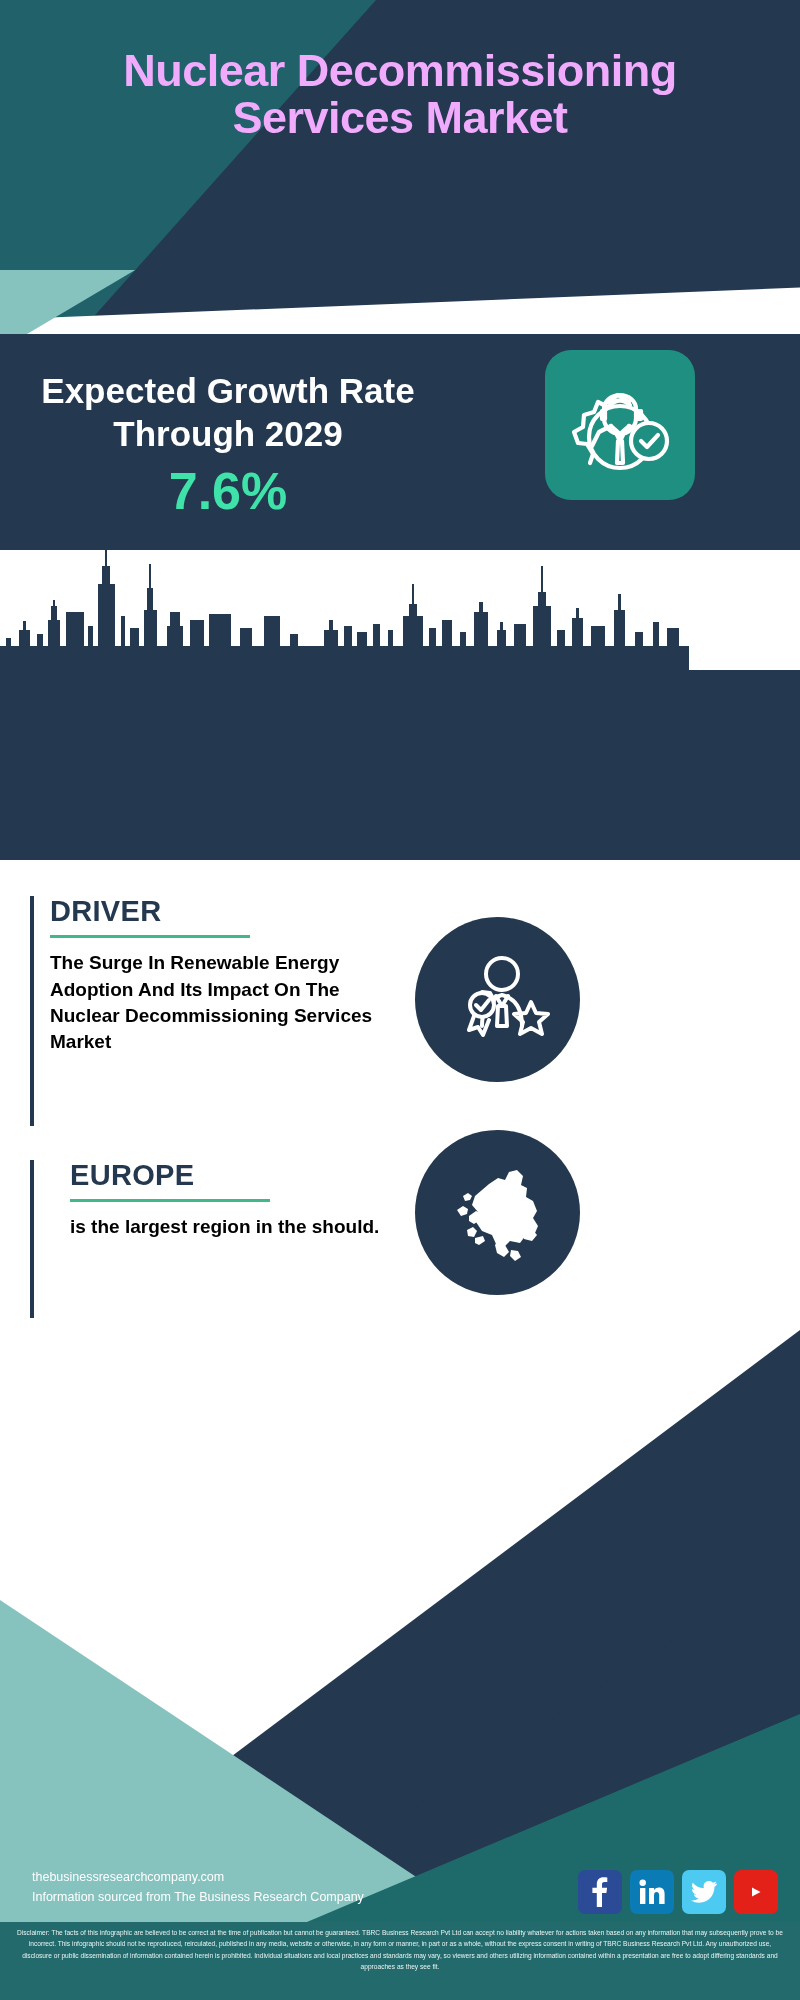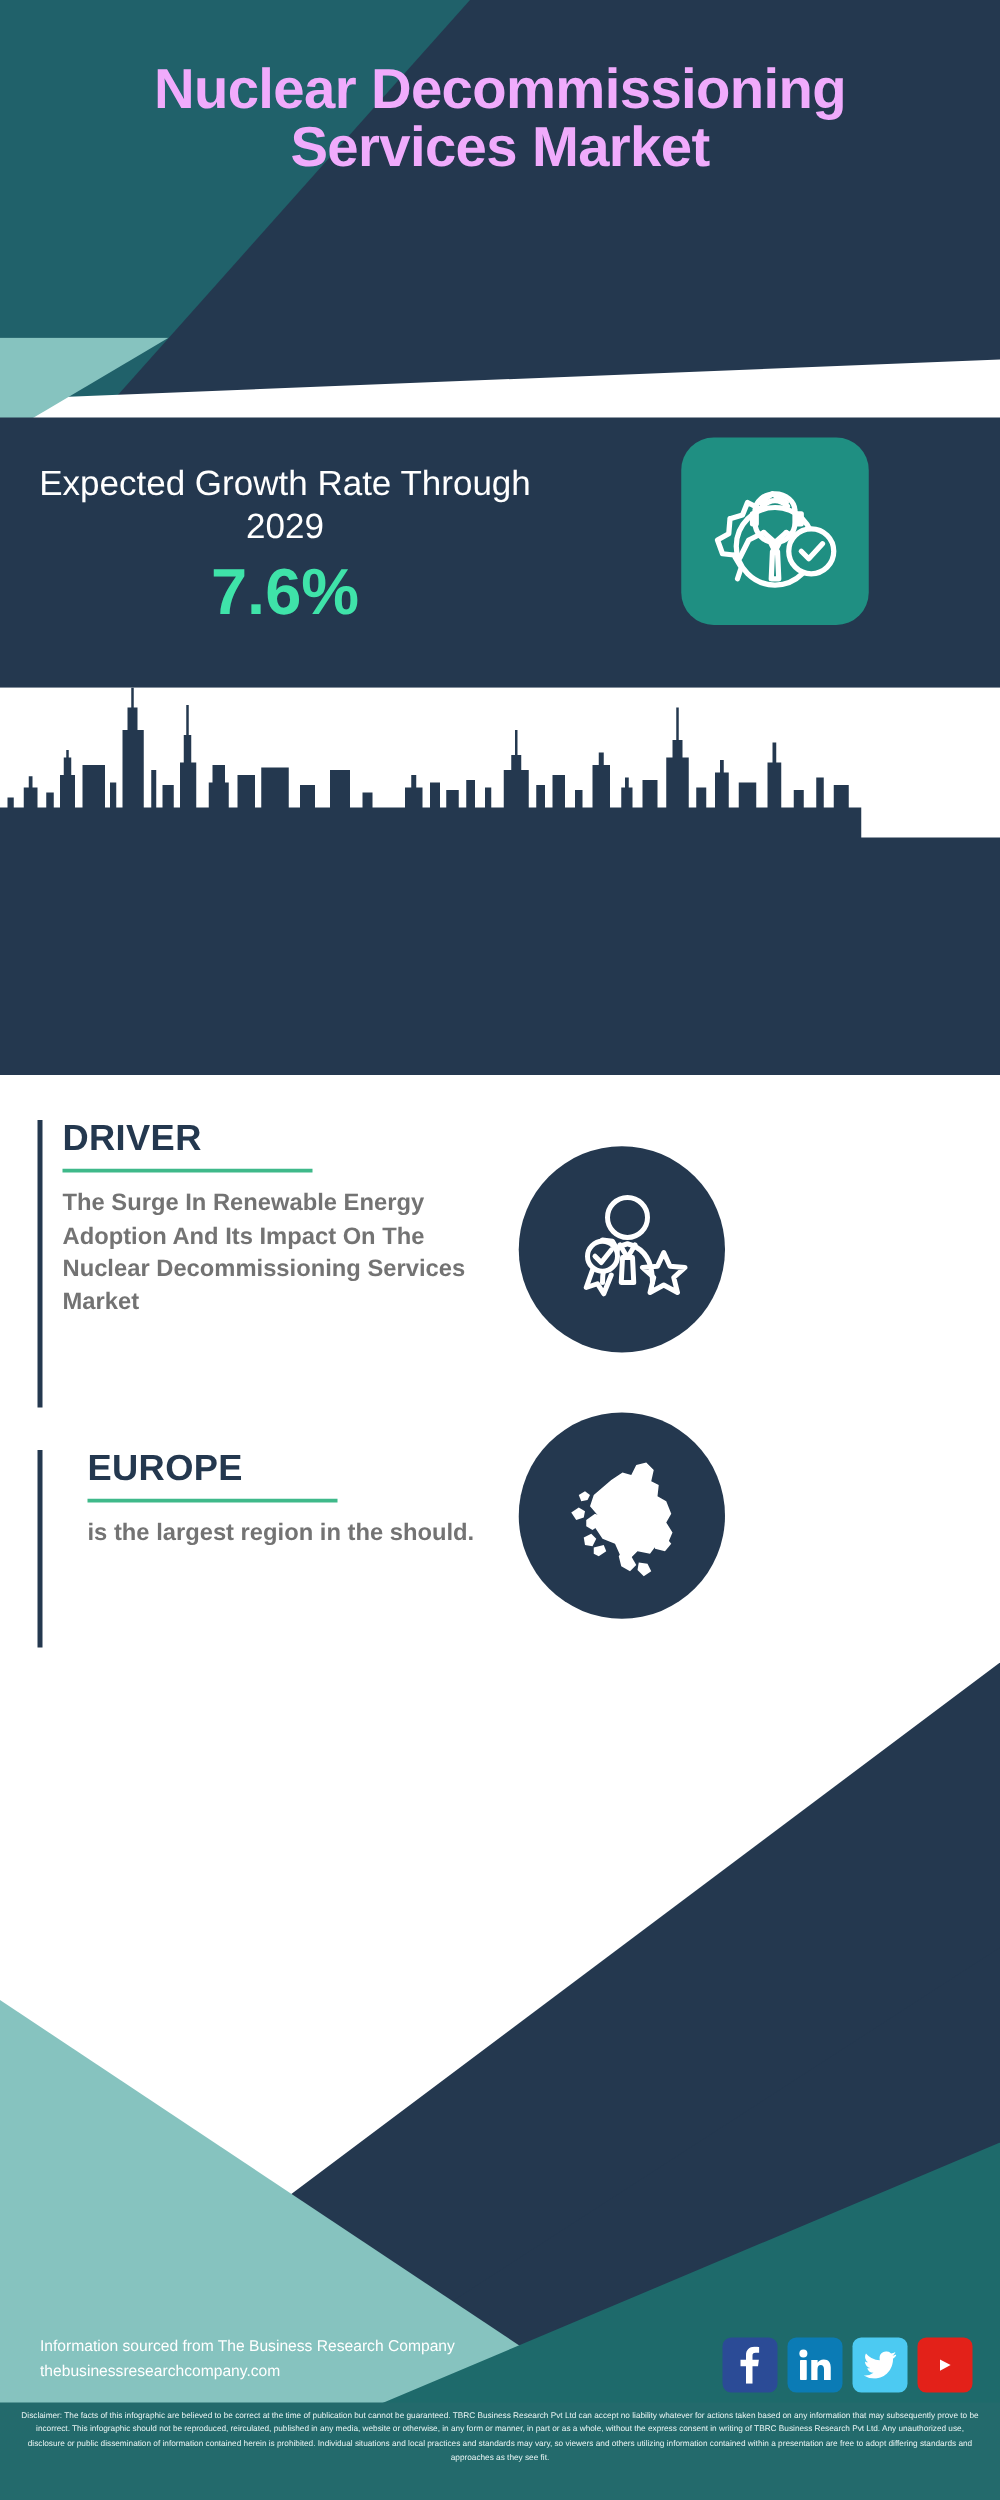--- a/index.html
+++ b/index.html
@@ -53,21 +53,21 @@
 
   
   .stat1{
     position:absolute;left:0;top:334px;width:800px;height:216px;
     background:#24384f;
   }
   .stat1-text{
     position:absolute;left:18px;top:36px;width:420px;
     text-align:center;color:#ffffff;
   }
-  .stat1-label{font-size:28px;line-height:1.22;font-weight:normal;}
+  .stat1-label{font-size:35px;line-height:1.22;font-weight:bold;}
   .stat1-value{
     color:#3fe3a9;font-size:52px;font-weight:bold;margin-top:10px;line-height:1;
   }
   .icon-tile{
     position:absolute;
     background:#1f8f82;
     border-radius:26px;
     display:flex;align-items:center;justify-content:center;
   }
   .icon-tile.t1{left:545px;top:16px;width:150px;height:150px;}
@@ -90,21 +90,21 @@
   .card .rule{
     position:absolute;left:0;top:0;width:4px;background:#24384f;
   }
   .card-inner{margin-left:20px;}
   .card-head{
     font-size:29px;font-weight:bold;color:#24384f;letter-spacing:0.3px;line-height:1.05;
     font-stretch:condensed;
   }
   .card-underline{width:200px;height:3px;background:#3fb98a;margin:9px 0 12px 0;}
   .card-body{
-    font-size:19px;font-weight:bold;color:#737373;line-height:1.38;max-width:345px;
+    font-size:19px;font-weight:bold;color:#000000;line-height:1.38;max-width:345px;
   }
   .circle-icon{
     position:absolute;border-radius:50%;background:#24384f;
     display:flex;align-items:center;justify-content:center;
   }
 
   
   .footer{
     position:absolute;left:0;top:1330px;width:800px;height:670px;overflow:hidden;
     background:#ffffff;
@@ -247,22 +247,22 @@
     </div>
   </div>
 
   <div class="footer">
     <div class="f-navy"></div>
     <div class="f-navy2"></div>
     <div class="f-mint"></div>
     <div class="f-teal"></div>
 
     <div class="src-text">
+      <div>thebusinessresearchcompany.com</div>
       <div>Information sourced from The Business Research Company</div>
-      <div>thebusinessresearchcompany.com</div>
     </div>
 
     <div class="socials">
       <div class="soc fb">
         <svg width="22" height="30" viewBox="0 0 22 30" fill="#ffffff">
             <path d="M13 30V16h4.4l.7-5.2H13V7.6c0-1.5.4-2.5 2.6-2.5h2.7V.5C17.8.4 16.2.3 14.4.3c-3.9 0-6.6 2.4-6.6 6.8v3.7H3.4V16h4.4v14z"></path>
           </svg>
       </div>
       <div class="soc li">
         <svg width="26" height="26" viewBox="0 0 26 26" fill="#ffffff">

